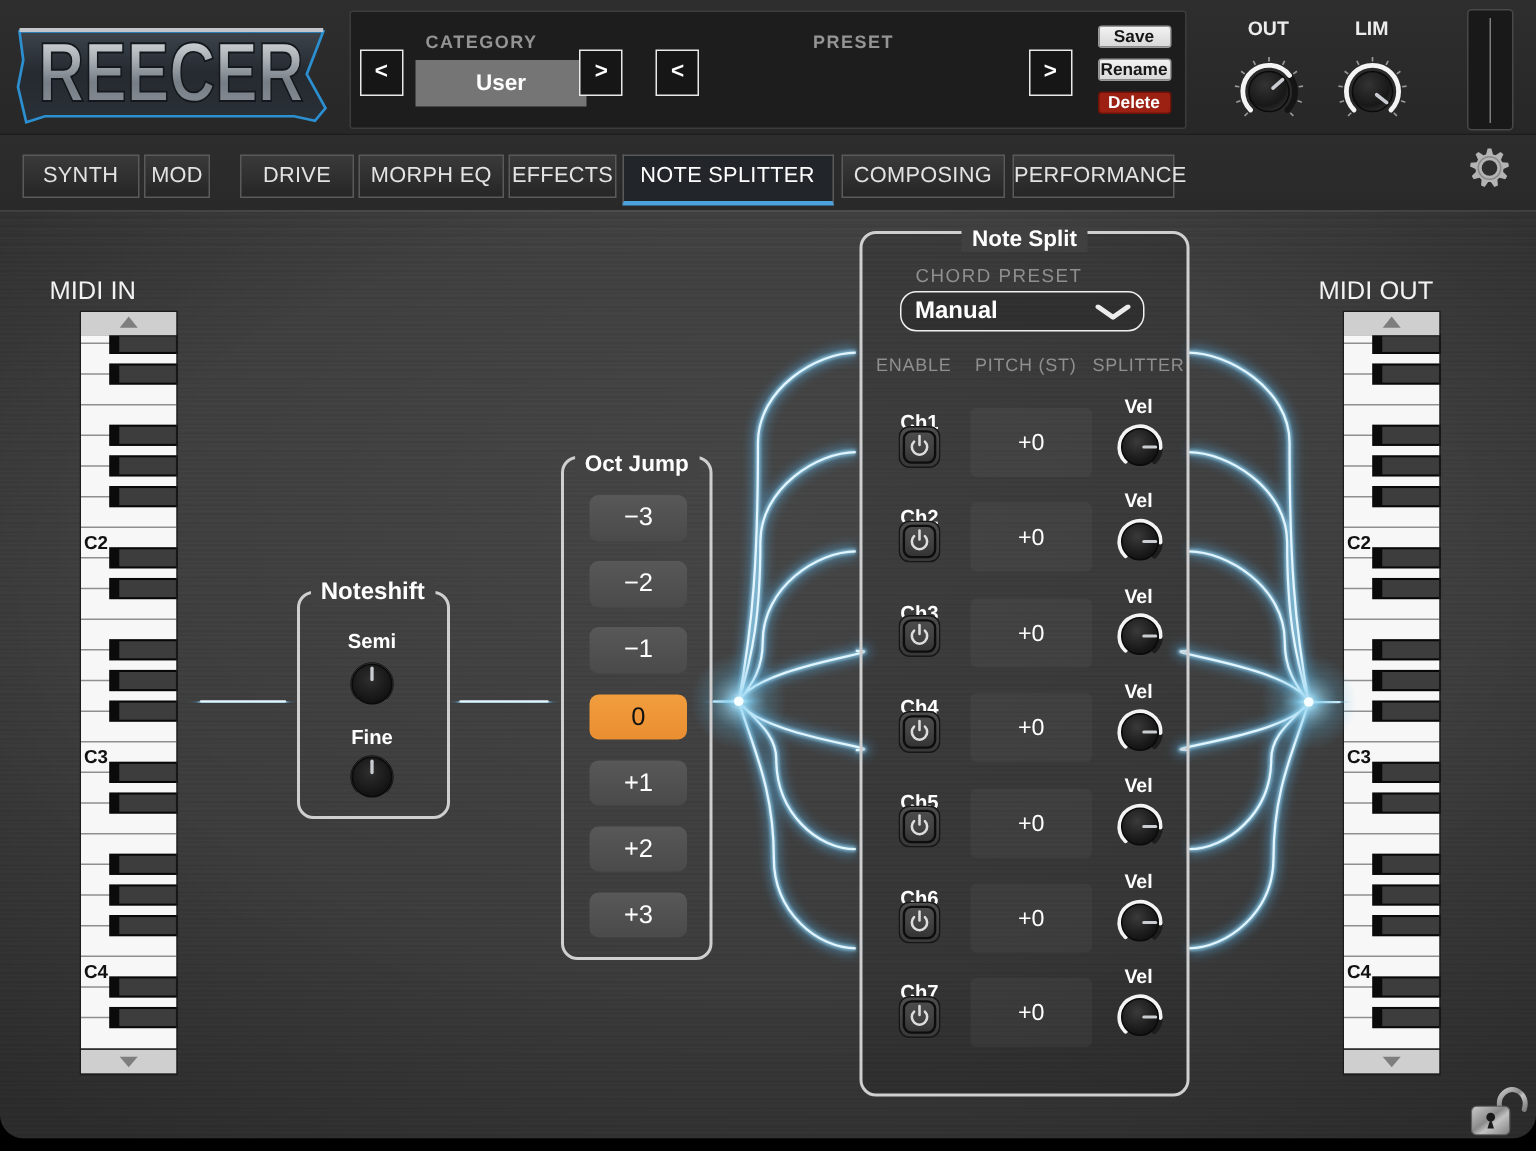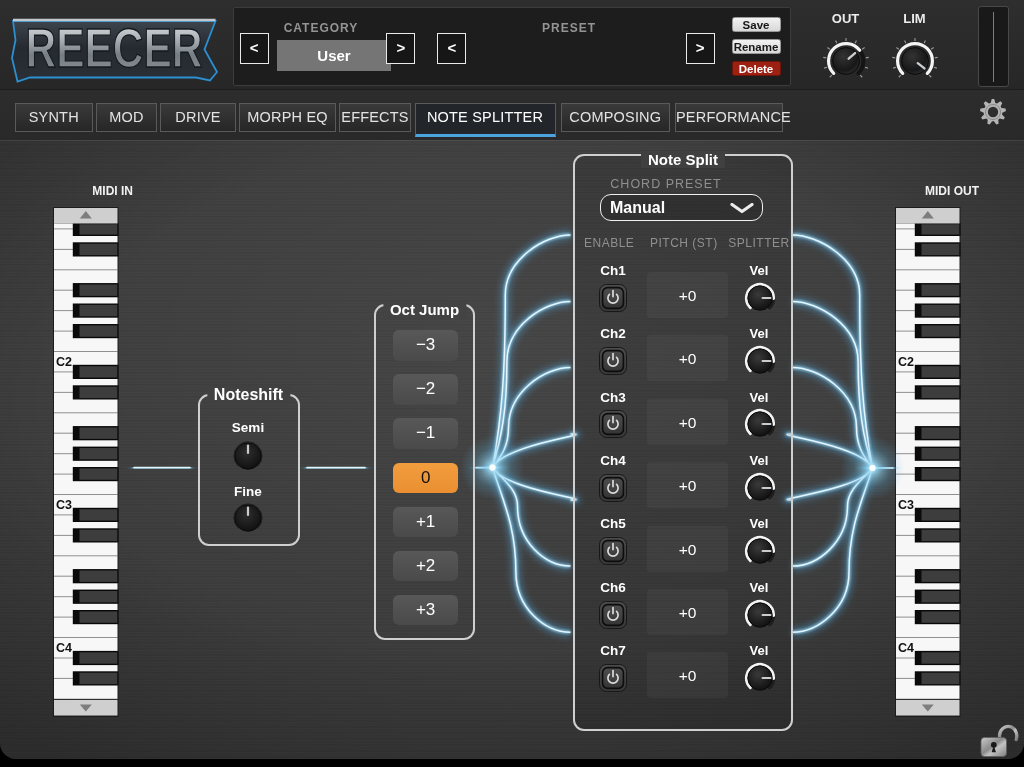--- a/index.html
+++ b/index.html
@@ -17,26 +17,26 @@
 .hlab { position:absolute; top:13px; font-size:12px; font-weight:bold; color:#949494; letter-spacing:1px; }
 .arrbtn { position:absolute; width:29px; height:31px; border:1.6px solid #e9e9e9; background:#161616; color:#fff; font-size:15px; font-weight:bold; text-align:center; line-height:28px; }
 .fld { position:absolute; top:31.5px; height:31.5px; background:#757575; color:#fff; font-size:15px; font-weight:bold; text-align:center; line-height:31.5px; }
 .sbtn { position:absolute; left:731.5px; width:49px; height:15px; background:linear-gradient(#f2f2f2,#d8d8d8); border-radius:2.5px; color:#181818; font-size:11.5px; font-weight:bold; text-align:center; line-height:15px; border:0.5px solid #999; }
 .knoblab { position:absolute; top:11px; font-size:13px; font-weight:bold; color:#ececec; width:60px; text-align:center; }
 #meter { position:absolute; left:977.5px; top:6px; width:31px; height:81px; background:#191919; border:1px solid #484848; border-radius:3px; }
 #meter::after { content:""; position:absolute; left:14.2px; top:5px; width:1.5px; height:70px; background:#7d7d7d; }
 #tabrow { position:absolute; left:0; top:90px; width:1024px; height:50px; background:linear-gradient(180deg,#2d2d2d,#292929); }
 .tab { position:absolute; top:102.5px; height:29px; background:linear-gradient(180deg,#3a3a3a,#262626); border:1px solid #5a5a5a; color:#e3e3e3; font-size:14.5px; text-align:center; line-height:26px; letter-spacing:0.2px; }
 .tab.active { background:#22262a; font-weight:normal; color:#fff; height:34px; border-bottom:3.4px solid #4da3dd; line-height:27px; }
-.biglab { position:absolute; font-size:12px; font-weight:bold; color:#f2f2f2; width:100px; text-align:right; }
+.biglab { position:absolute; font-size:17px; font-weight:normal; color:#f2f2f2; width:100px; text-align:left; }
 .panel { position:absolute; border:2px solid #cfcfcf; border-radius:11px; }
 .ptitle { position:absolute; top:-9px; left:50%; transform:translateX(-50%); background:#414141; padding:0 7px; font-weight:bold; color:#fff; white-space:nowrap; }
 .octbtn { position:absolute; left:392.8px; width:65.7px; height:30.5px; background:linear-gradient(180deg,#585858,#4a4a4a); border-radius:6px; color:#fff; font-size:17px; text-align:center; line-height:30.5px; }
 .octbtn.on { background:linear-gradient(180deg,#f19d3e,#ea8f31); color:#111; }
-.chlab { position:absolute; width:56px; text-align:center; font-size:13.5px; font-weight:bold; color:#fff; }
+.chlab { position:absolute; width:56px; text-align:center; font-size:13.5px; font-weight:bold; color:#fff;margin-top:11px; }
 .vellab { position:absolute; width:56px; text-align:center; font-size:13px; font-weight:bold; color:#fff; }
 .pitchbox { position:absolute; left:647px; width:81px; height:46px; background:rgba(255,255,255,0.038); border-radius:4px; }
 .pzero { position:absolute; left:647px; width:81px; text-align:center; font-size:15.5px; color:#fff; }
 .colhdr { position:absolute; top:236px; font-size:12px; color:#8f8f8f; letter-spacing:0.5px; }
 #dropdown { position:absolute; left:600px; top:194px; width:163px; height:27px; border:1.8px solid #f0f0f0; border-radius:11px; background:rgba(20,20,20,0.25); }
 #dropdown span { position:absolute; left:9px; top:4px; font-size:16px; font-weight:bold; color:#fff; }
 svg { display:block; }
 </style></head>
 <body>
 <svg width="0" height="0" style="position:absolute">
@@ -119,21 +119,21 @@
       <line x1="28.76" y1="28.15" x2="35.46" y2="33.39" stroke="#c9cdd1" stroke-width="2.4" stroke-linecap="round"></line>
     </svg>
 <div id="meter"></div>
 <svg style="position:absolute;left:978px;top:97px;z-index:5" width="30" height="30" viewBox="0 0 30 30">
       <polygon points="13.75,2.06 16.25,2.06 17.34,5.94 19.03,6.55 22.36,4.29 24.27,5.89 22.62,9.56 23.52,11.12 27.53,11.53 27.96,13.98 24.33,15.73 24.02,17.50 26.83,20.39 25.58,22.55 21.68,21.56 20.30,22.71 20.60,26.73 18.25,27.59 15.90,24.32 14.10,24.32 11.75,27.59 9.40,26.73 9.70,22.71 8.32,21.56 4.42,22.55 3.17,20.39 5.98,17.50 5.67,15.73 2.04,13.98 2.47,11.53 6.48,11.12 7.38,9.56 5.73,5.89 7.64,4.29 10.97,6.55 12.66,5.94" fill="#b4b4b4"></polygon>
       <circle cx="15" cy="15" r="5.20" fill="#2e2e2e"></circle>
       <circle cx="15" cy="15" r="7.54" fill="none" stroke="#8a8a8a" stroke-width="1"></circle>
     </svg>
 <div id="tabrow"></div>
 <div class="tab" style="left:15px;width:77.5px">SYNTH</div>
-<div class="tab" style="left:96px;width:61px">MOD</div>
+<div class="tab" style="left:96px;width:44px">MOD</div>
 <div class="tab" style="left:160px;width:76.0px">DRIVE</div>
 <div class="tab" style="left:239px;width:97.0px">MORPH EQ</div>
 <div class="tab" style="left:339px;width:72.0px">EFFECTS</div>
 <div class="tab active" style="left:414.5px;width:141.0px">NOTE SPLITTER</div>
 <div class="tab" style="left:560.5px;width:109.5px">COMPOSING</div>
 <div class="tab" style="left:675px;width:108px">PERFORMANCE</div>
 
 <svg style="position:absolute;left:0;top:0" width="230" height="95" viewBox="0 0 230 95">
 <defs>
 <linearGradient id="lgplate" x1="0" y1="0" x2="0" y2="1">

